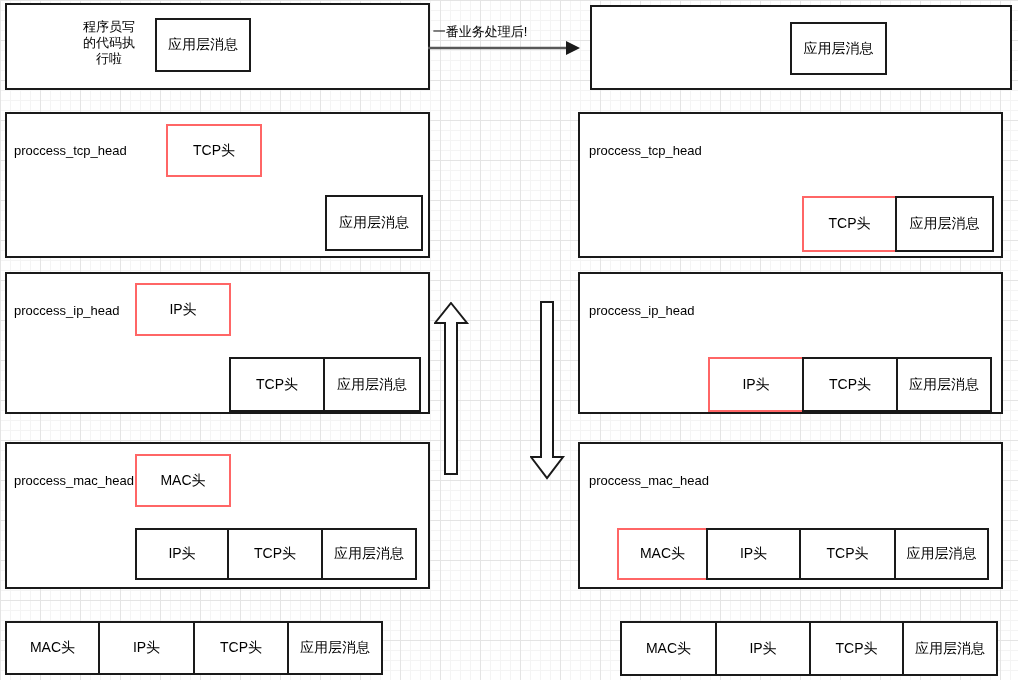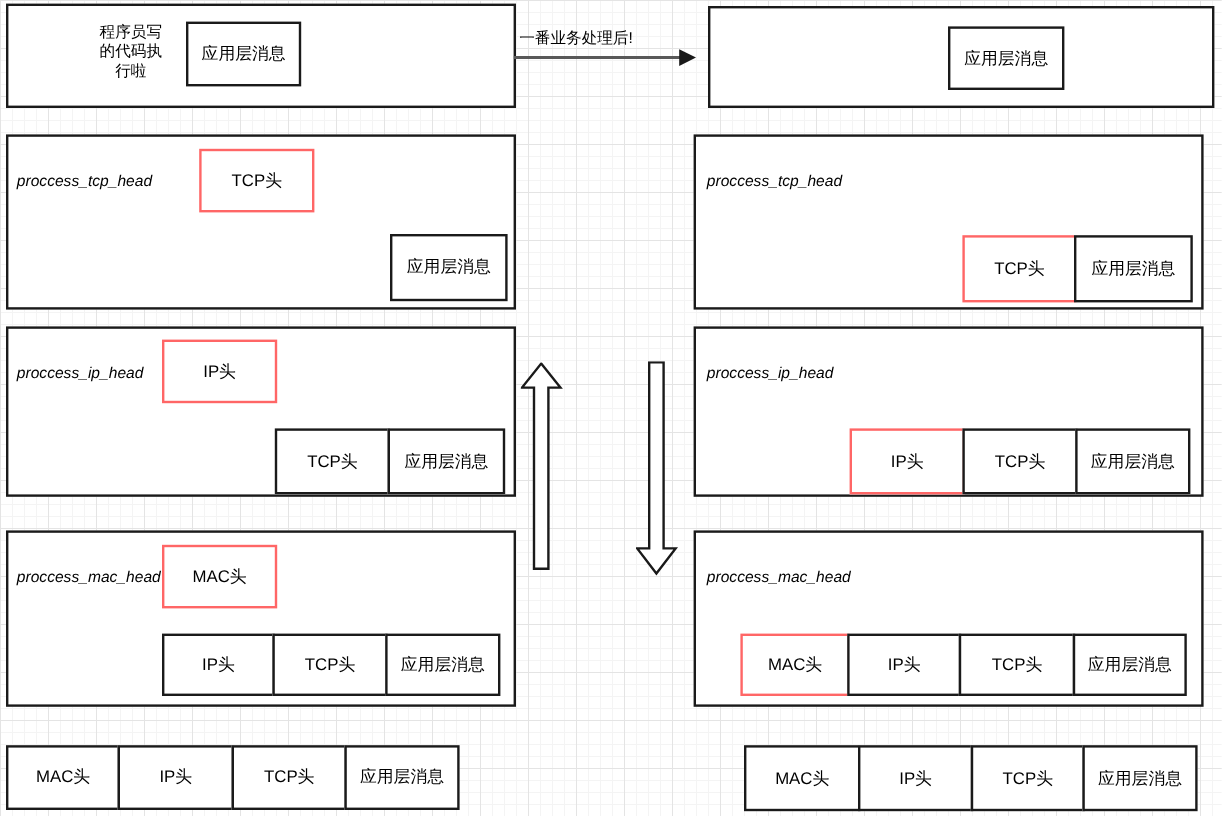--- a/index.html
+++ b/index.html
@@ -17,21 +17,21 @@
   }
   .outer{
     position:absolute;border:2px solid #1a1a1a;background:#fff;box-sizing:border-box;
   }
   .inner{
     position:absolute;border:2px solid #1a1a1a;background:#fff;box-sizing:border-box;
     display:flex;align-items:center;justify-content:center;font-size:14px;white-space:nowrap;
   }
   .red{border-color:#ff6666;}
   .proc-title{
-    position:absolute;font-size:13px;white-space:nowrap;font-style:italic;
+    position:absolute;font-size:13px;white-space:nowrap;
   }
   .row{position:absolute;display:flex;}
   .row .cell{
     border:2px solid #1a1a1a;background:#fff;box-sizing:border-box;
     display:flex;align-items:center;justify-content:center;font-size:14px;white-space:nowrap;
   }
   .row .cell + .cell{margin-left:-2px;}
   .row .cell.red{border-color:#ff6666;}
   .note{
     position:absolute;font-size:13px;line-height:16px;text-align:center;width:56px;margin-left:38px;

